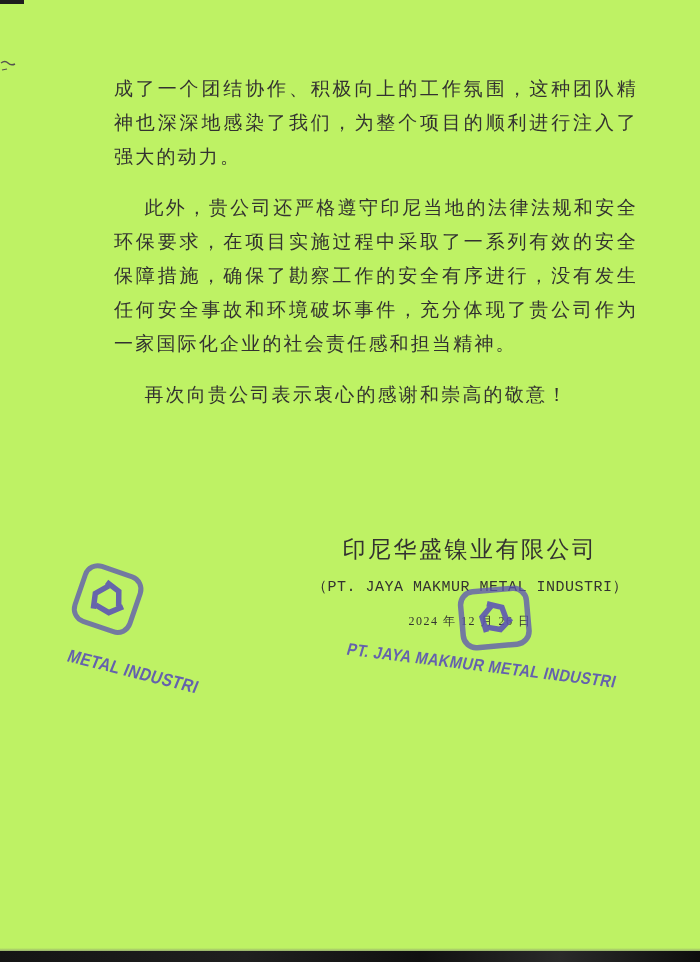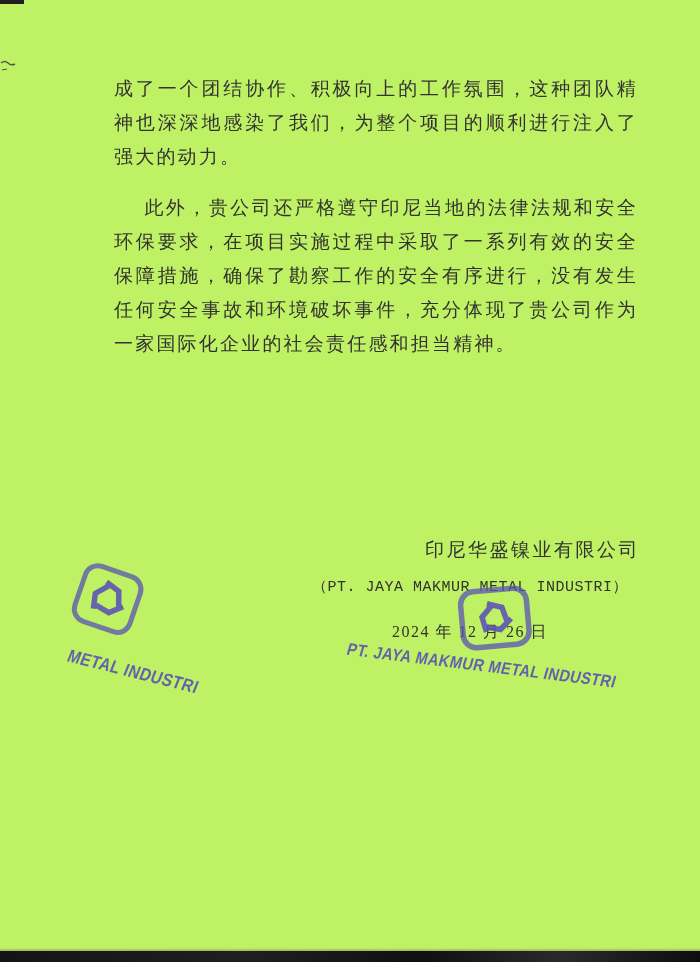--- a/index.html
+++ b/index.html
@@ -30,36 +30,35 @@
 
   
   .signature {
     position: absolute;
     left: 300px;
     top: 538px;
     width: 340px;
     text-align: center;
   }
   .sig-company-cn {
-    font-size: 19px;
+    font-size: 23px;
     letter-spacing: 2.5px;
     line-height: 24px;
     margin-bottom: 15px;
-    text-align: right;
   }
   .sig-company-en {
     font-family: "Liberation Mono", "DejaVu Sans Mono", monospace;
     font-size: 15px;
     letter-spacing: 0.5px;
     line-height: 22px;
-    margin-bottom: 21px;
+    margin-bottom: 10px;
     white-space: nowrap;
   }
   .sig-date {
-    font-size: 16px;
+    font-size: 12px;
     letter-spacing: 1.5px;
     line-height: 24px;
     margin-top: 7px;
   }
 
   
   .stamp { position: absolute; pointer-events: none; }
   .stamp-logo { opacity: 0.88; }
   .stamp-text {
     font-family: "Liberation Sans", "DejaVu Sans", sans-serif;
@@ -125,20 +124,21 @@
   }
 </style>
 </head>
 <body>
 
 <div class="scan">
 
   <div class="letter-body">
     <p>成了一个团结协作、积极向上的工作氛围，这种团队精神也深深地感染了我们，为整个项目的顺利进行注入了强大的动力。</p>
     <p class="indent">此外，贵公司还严格遵守印尼当地的法律法规和安全环保要求，在项目实施过程中采取了一系列有效的安全保障措施，确保了勘察工作的安全有序进行，没有发生任何安全事故和环境破坏事件，充分体现了贵公司作为一家国际化企业的社会责任感和担当精神。</p>
+    <p class="indent">再次向贵公司表示衷心的感谢和崇高的敬意！</p>
   </div>
 
   <div class="signature">
     <div class="sig-company-cn">印尼华盛镍业有限公司</div>
     <div class="sig-company-en">（PT. JAYA MAKMUR METAL INDUSTRI）</div>
     <div class="sig-date">2024 年 12 月 26 日</div>
   </div>
 
   <div class="stamp stamp-logo-left">
     <svg class="stamp-logo" width="66" height="66" viewBox="0 0 66 66" fill="none">

